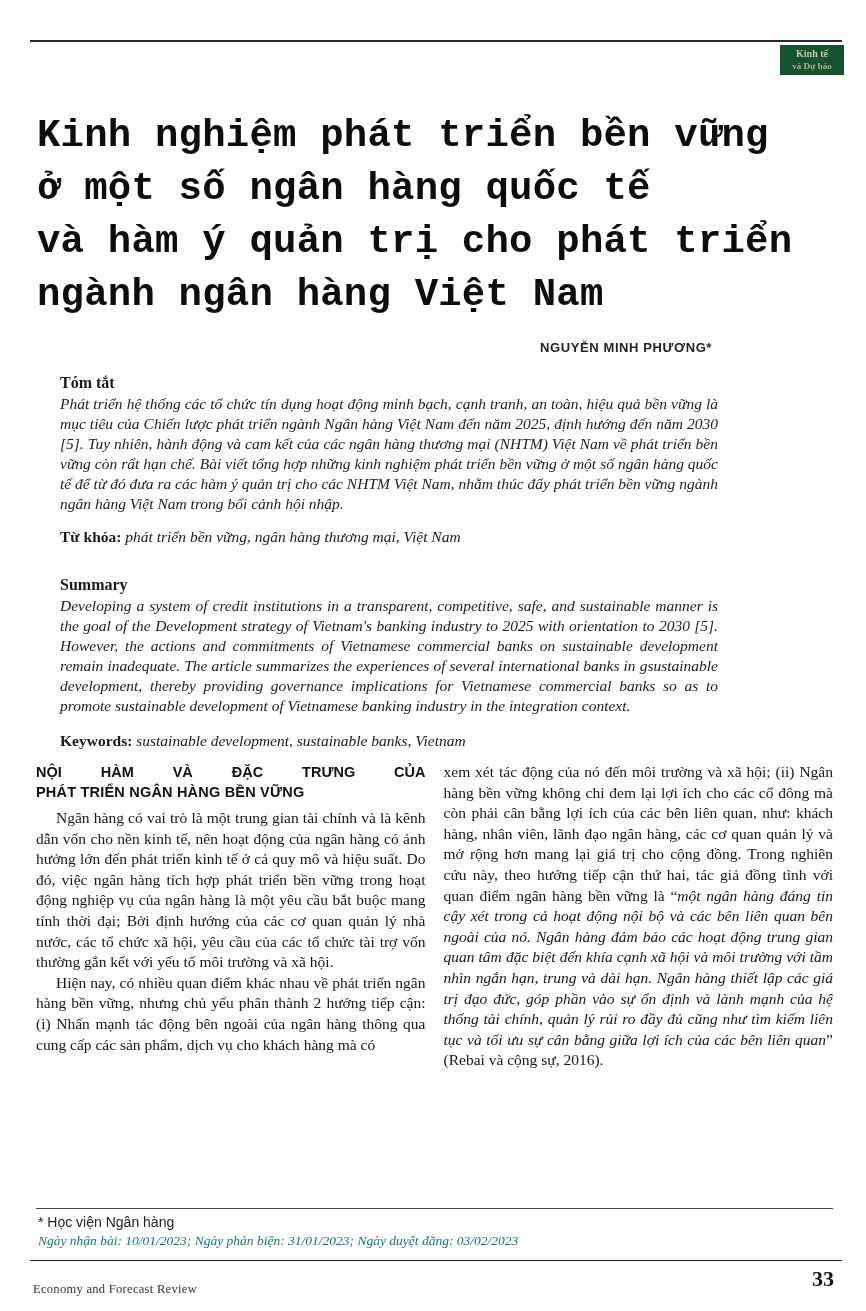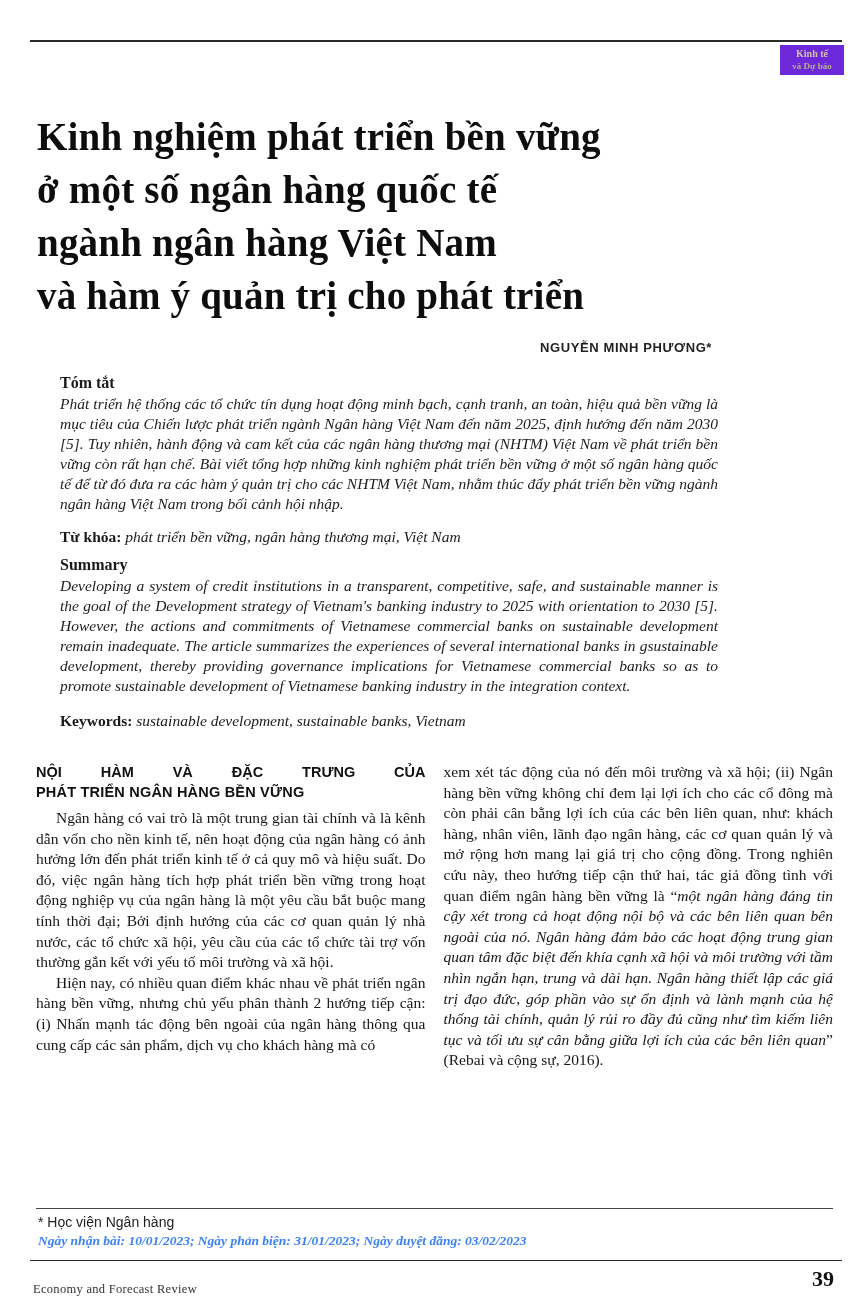--- a/index.html
+++ b/index.html
@@ -14,47 +14,47 @@
   }
   .sans { font-family:"Liberation Sans","DejaVu Sans",sans-serif; }
 
   .top-rule {
     position:absolute; left:30px; right:24px; top:40px;
     border-top:2px solid #2a2a2a;
   }
   .badge {
     position:absolute; right:22px; top:45px;
     width:64px; height:30px;
-    background:#6d28d9;
+    background:#14532d;
     color:#cfc4ae;
     text-align:center;
     padding-top:3px;
     line-height:12px;
     font-size:10px; font-weight:bold;
     font-family:"Liberation Serif","DejaVu Serif",serif;
     margin-left:19px;
   }
   .badge .b2 { font-size:9px; color:#b9ad96; }
 
   .title {
     position:absolute; left:37px; top:110px; width:780px;
     font-size:39px; font-weight:bold; line-height:53px;
     color:#0d0d0d; letter-spacing:0.2px;
   }
-  .title span { display:block; }
+  .title span { display:block;font-family:Liberation Mono, monospace; }
 
   .author {
     position:absolute; left:36px; top:340px; width:676px;
     text-align:right;
     font-size:13px; font-weight:bold; letter-spacing:0.6px;
     color:#222;
   }
 
   .abstract-vi { position:absolute; left:60px; top:374px; width:658px; }
-  .abstract-en { position:absolute; left:60px; top:556px; width:658px; }
+  .abstract-en { position:absolute; left:60px; top:576px; width:658px; }
   .abs-head { font-size:16px; font-weight:bold; margin-bottom:2px; }
   .abs-body {
     font-size:15.5px; font-style:italic; line-height:20px;
     text-align:justify; color:#1c1c1c;
   }
   .kw-line { margin-top:14px; font-size:15.5px; }
   .abstract-en .kw-line { margin-top:16px; }
   .kw-label { font-weight:bold; }
   .kw-text { font-style:italic; }
 
@@ -84,21 +84,21 @@
     position:absolute; left:36px; width:797px; top:1208px;
     border-top:1px solid #444;
   }
   .footnote-aff {
     position:absolute; left:38px; top:1214px;
     font-family:"Liberation Sans","DejaVu Sans",sans-serif;
     font-size:14px; color:#222;
   }
   .footnote-dates {
     position:absolute; left:38px; top:1233px;
-    font-size:13.5px; font-style:italic; color:#3b82f6;font-weight:bold;
+    font-size:13.5px; font-style:italic; color:#0f766e;
   }
 
   .footer-rule {
     position:absolute; left:30px; right:24px; top:1260px;
     border-top:1.5px solid #2a2a2a;
   }
   .footer-journal {
     position:absolute; left:33px; top:1282px;
     font-size:12.5px; color:#333; letter-spacing:0.3px;
   }
@@ -115,22 +115,22 @@
   <div class="top-rule"></div>
 
   <div class="badge sans">
     <div class="b1">Kinh tế</div>
     <div class="b2">và Dự báo</div>
   </div>
 
   <h1 class="title">
     <span>Kinh nghiệm phát triển bền vững</span>
     <span>ở một số ngân hàng quốc tế</span>
+    <span>và hàm ý quản trị cho phát triển</span>
     <span>ngành ngân hàng Việt Nam</span>
-    <span>và hàm ý quản trị cho phát triển</span>
   </h1>
 
   <div class="author sans">NGUYỄN MINH PHƯƠNG*</div>
 
   <div class="abstract-vi">
     <div class="abs-head">Tóm tắt</div>
     <div class="abs-body">Phát triển hệ thống các tổ chức tín dụng hoạt động minh bạch, cạnh tranh, an toàn, hiệu quả bền vững là mục tiêu của Chiến lược phát triển ngành Ngân hàng Việt Nam đến năm 2025, định hướng đến năm 2030 [5]. Tuy nhiên, hành động và cam kết của các ngân hàng thương mại (NHTM) Việt Nam về phát triển bền vững còn rất hạn chế. Bài viết tổng hợp những kinh nghiệm phát triển bền vững ở một số ngân hàng quốc tế để từ đó đưa ra các hàm ý quản trị cho các NHTM Việt Nam, nhằm thúc đẩy phát triển bền vững ngành ngân hàng Việt Nam trong bối cảnh hội nhập.</div>
     <div class="kw-line">
       <span class="kw-label">Từ khóa:</span><span class="kw-text"> phát triển bền vững, ngân hàng thương mại, Việt Nam</span>
     </div>
@@ -157,15 +157,15 @@
       <p class="bodyp"><span>xem xét tác động của nó đến môi trường và xã hội; (ii) Ngân hàng bền vững không chỉ đem lại lợi ích cho các cổ đông mà còn phải cân bằng lợi ích của các bên liên quan, như: khách hàng, nhân viên, lãnh đạo ngân hàng, các cơ quan quản lý và mở rộng hơn mang lại giá trị cho cộng đồng. Trong nghiên cứu này, theo hướng tiếp cận thứ hai, tác giả đồng tình với quan điểm ngân hàng bền vững là “</span><span class="quote-it">một ngân hàng đáng tin cậy xét trong cả hoạt động nội bộ và các bên liên quan bên ngoài của nó. Ngân hàng đảm bảo các hoạt động trung gian quan tâm đặc biệt đến khía cạnh xã hội và môi trường với tầm nhìn ngắn hạn, trung và dài hạn. Ngân hàng thiết lập các giá trị đạo đức, góp phần vào sự ổn định và lành mạnh của hệ thống tài chính, quản lý rủi ro đầy đủ cũng như tìm kiếm liên tục và tối ưu sự cân bằng giữa lợi ích của các bên liên quan</span><span>” (Rebai và cộng sự, 2016).</span></p>
     </div>
   </div>
 
   <div class="footnote-rule"></div>
   <div class="footnote-aff">* Học viện Ngân hàng</div>
   <div class="footnote-dates">Ngày nhận bài: 10/01/2023; Ngày phản biện: 31/01/2023; Ngày duyệt đăng: 03/02/2023</div>
 
   <div class="footer-rule"></div>
   <div class="footer-journal">Economy and Forecast Review</div>
-  <div class="footer-pagenum">39</div>
+  <div class="footer-pagenum">33</div>
 
 </div>
 
 </body></html>

